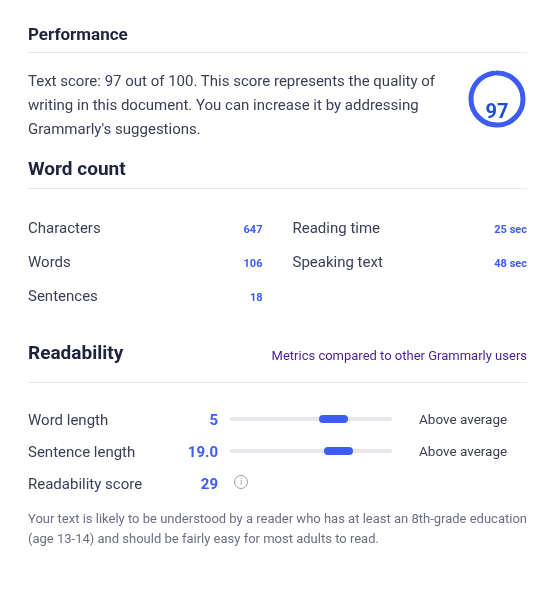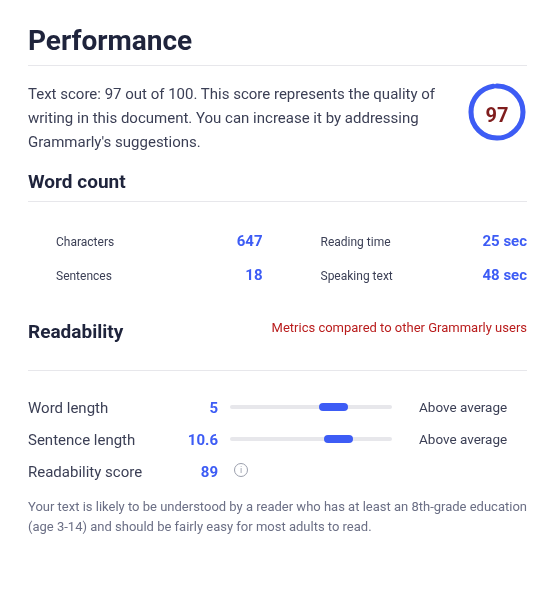--- a/index.html
+++ b/index.html
@@ -8,21 +8,21 @@
       box-sizing: border-box;
     }
     body {
       font-family: -apple-system, BlinkMacSystemFont, "Segoe UI", Roboto, Helvetica, Arial, sans-serif;
       background: #fff;
       width: 555px;
       padding: 24px 28px;
       color: #1f243c;
     }
     h1 {
-      font-size: 28px;
+      font-size: 17px;
       font-weight: 700;
       color: #1f243c;
       margin-bottom: 8px;
     }
     .divider {
       border: none;
       border-top: 1px solid #e7e7eb;
       margin: 8px 0 16px 0;
     }
     .perf-row {
@@ -41,71 +41,70 @@
       width: 60px;
       height: 60px;
       position: relative;
       flex-shrink: 0;
     }
     .score-ring svg {
       transform: rotate(-90deg);
     }
     .score-num {
       position: absolute;
-      top: 3px;
+      top: 12px;
       left: 0;
       width: 60px;
       height: 60px;
       display: flex;
       align-items: center;
       justify-content: center;
       font-size: 20px;
       font-weight: 700;
-      color: #7f1d1d;
+      color: #1d4ed8;
     }
     h2 {
       font-size: 19px;
       font-weight: 700;
       color: #1f243c;
       margin-bottom: 6px;
     }
     .section-header {
       display: flex;
-      align-items: flex-start;
+      align-items: center;
       justify-content: space-between;
-      margin-bottom: 21px;
+      margin-bottom: 12px;
     }
     .section-sub {
       font-size: 13px;
-      color: #b91c1c;
+      color: #4c1d95;
     }
     .wc-grid {
       display: flex;
       gap: 30px;
       margin-bottom: 36px;
     }
     .wc-col {
       flex: 1;
       display: flex;
       flex-direction: column;
       gap: 16px;
       padding-top: 14px;
     }
     .wc-item {
       display: flex;
       justify-content: space-between;
       align-items: baseline;
     }
     .wc-label {
-      font-size: 12px;
-      color: #3b3f55;
-      margin-left: 28px;
+      font-size: 15px;
+      color: #3b3f55;
     }
     .wc-value {
-      font-size: 15px;
+      font-size: 11px;
       font-weight: 700;
       color: #3d5cf5;
     }
     .read-table {
       display: flex;
       flex-direction: column;
       gap: 14px;
       padding-top: 12px;
       margin-bottom: 16px;
     }
@@ -191,20 +190,24 @@
 
 <h2>Word count</h2>
 <hr class="divider">
 <div class="wc-grid">
   <div class="wc-col">
     <div class="wc-item">
       <span class="wc-label">Characters</span>
       <span class="wc-value">647</span>
     </div>
     <div class="wc-item">
+      <span class="wc-label">Words</span>
+      <span class="wc-value">106</span>
+    </div>
+    <div class="wc-item">
       <span class="wc-label">Sentences</span>
       <span class="wc-value">18</span>
     </div>
   </div>
   <div class="wc-col">
     <div class="wc-item">
       <span class="wc-label">Reading time</span>
       <span class="wc-value">25 sec</span>
     </div>
     <div class="wc-item">
@@ -225,27 +228,27 @@
     <span class="read-value">5</span>
     <div class="gauge-wrap">
       <div class="gauge">
         <div class="gauge-fill" id="gauge-0" style="left: 55%; width: 18%;"></div>
       </div>
       <span class="gauge-label">Above average</span>
     </div>
   </div>
   <div class="read-row">
     <span class="read-label">Sentence length</span>
-    <span class="read-value">10.6</span>
+    <span class="read-value">19.0</span>
     <div class="gauge-wrap">
       <div class="gauge">
         <div class="gauge-fill" id="gauge-1" style="left: 58%; width: 18%;"></div>
       </div>
       <span class="gauge-label">Above average</span>
     </div>
   </div>
   <div class="read-row">
     <span class="read-label">Readability score</span>
-    <span class="read-value">89</span>
+    <span class="read-value">29</span>
     <span class="info-icon">i</span>
   </div>
 </div>
-<p class="footnote">Your text is likely to be understood by a reader who has at least an 8th-grade education (age 3-14) and should be fairly easy for most adults to read.</p>
+<p class="footnote">Your text is likely to be understood by a reader who has at least an 8th-grade education (age 13-14) and should be fairly easy for most adults to read.</p>
 
 </body></html>

